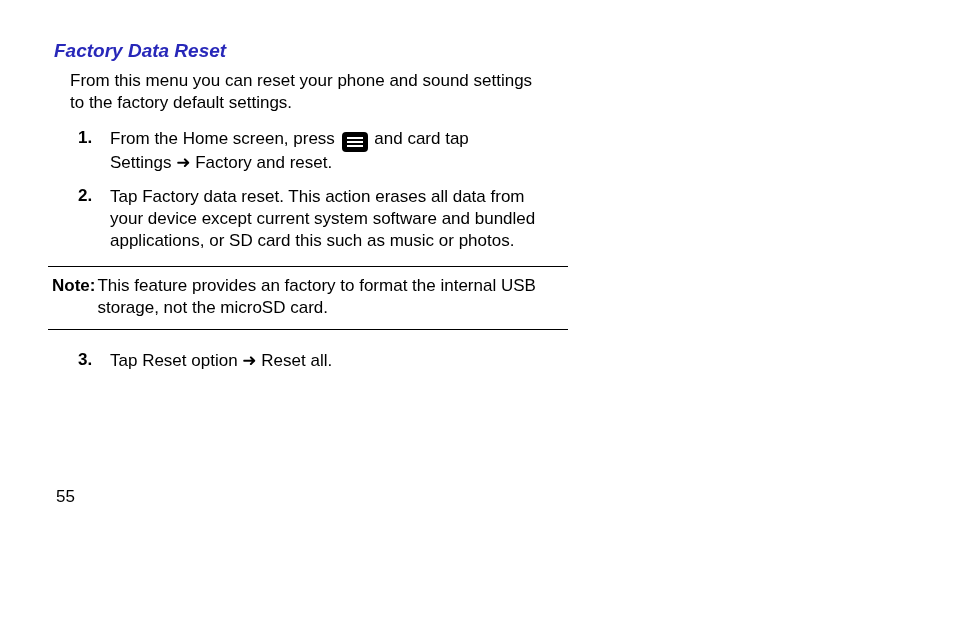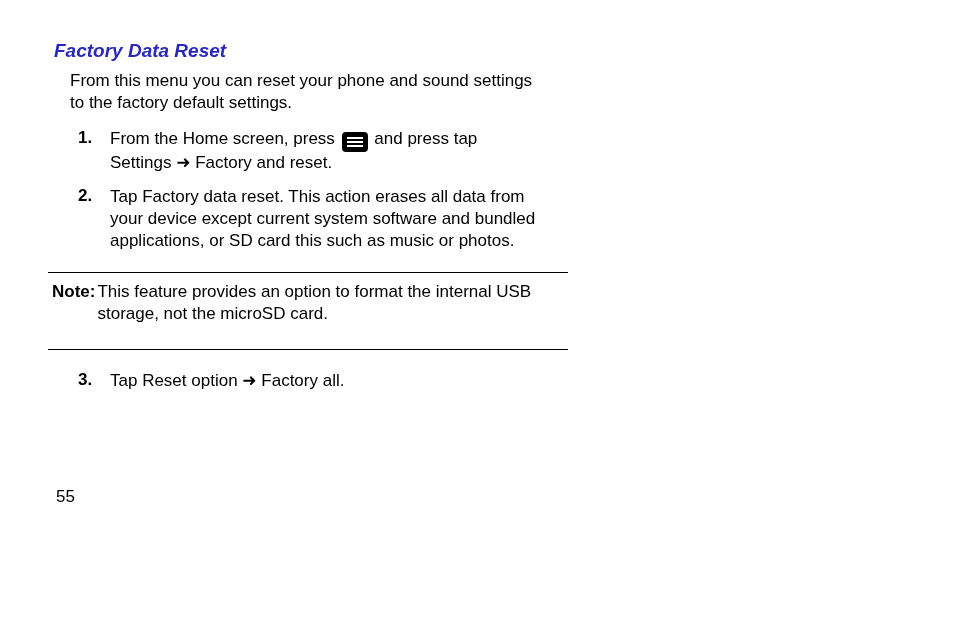--- a/index.html
+++ b/index.html
@@ -64,22 +64,22 @@
   height: 20px;
   background: #000;
   border-radius: 4px;
   vertical-align: -3px;
   margin: 0 2px;
 }
 .menu-icon svg { display:block; }
 .note-block {
   border-top: 1.3px solid #000;
   border-bottom: 1.3px solid #000;
-  margin: 20px 0 20px -6px;
-  padding: 8px 0 24px 4px;
+  margin: 14px 0 20px -6px;
+  padding: 8px 0 10px 4px;
   width: 516px;
 }
 .note-row {
   display: flex;
   font-size: 17px;
   line-height: 22px;
 }
 .note-label {
   font-weight: bold;
   padding-right: 2px;
@@ -106,46 +106,46 @@
 
       <li class="step">
         <span class="num">1.</span>
         <span class="body">
           <span>From the Home screen, press </span><span class="menu-icon">
             <svg width="16" height="10" viewBox="0 0 16 10">
               <rect x="0" y="0" width="16" height="2" fill="#fff"></rect>
               <rect x="0" y="4" width="16" height="2" fill="#fff"></rect>
               <rect x="0" y="8" width="16" height="2" fill="#fff"></rect>
             </svg>
-          </span><span> and press tap </span><br>
+          </span><span> and card tap </span><br>
           <span class="bold">Settings</span><span class="bold"> ➜ </span><span class="bold">Factory and reset</span><span>.</span>
         </span>
       </li>
 
       <li class="step">
         <span class="num">2.</span>
         <span class="body">
           <span>Tap </span><span class="bold">Factory data reset</span><span>. This action erases all data from your device except current system software and bundled applications, or SD card this such as music or photos.</span>
         </span>
       </li>
 
     </ol>
 
     <div class="note-block">
       <div class="note-row">
         <span class="note-label">Note:</span>
-        <span class="note-text">This feature provides an option to format the internal USB storage, not the microSD card.</span>
+        <span class="note-text">This feature provides an factory to format the internal USB storage, not the microSD card.</span>
       </div>
     </div>
 
     <ol class="steps">
       <li class="step">
         <span class="num">3.</span>
         <span class="body">
-          <span>Tap </span><span class="bold">Reset option</span><span class="bold"> ➜ </span><span class="bold">Factory all</span><span>.</span>
+          <span>Tap </span><span class="bold">Reset option</span><span class="bold"> ➜ </span><span class="bold">Reset all</span><span>.</span>
         </span>
       </li>
     </ol>
 
   </div>
 
   <div class="page-number">55</div>
 </div>
 
 </body></html>

